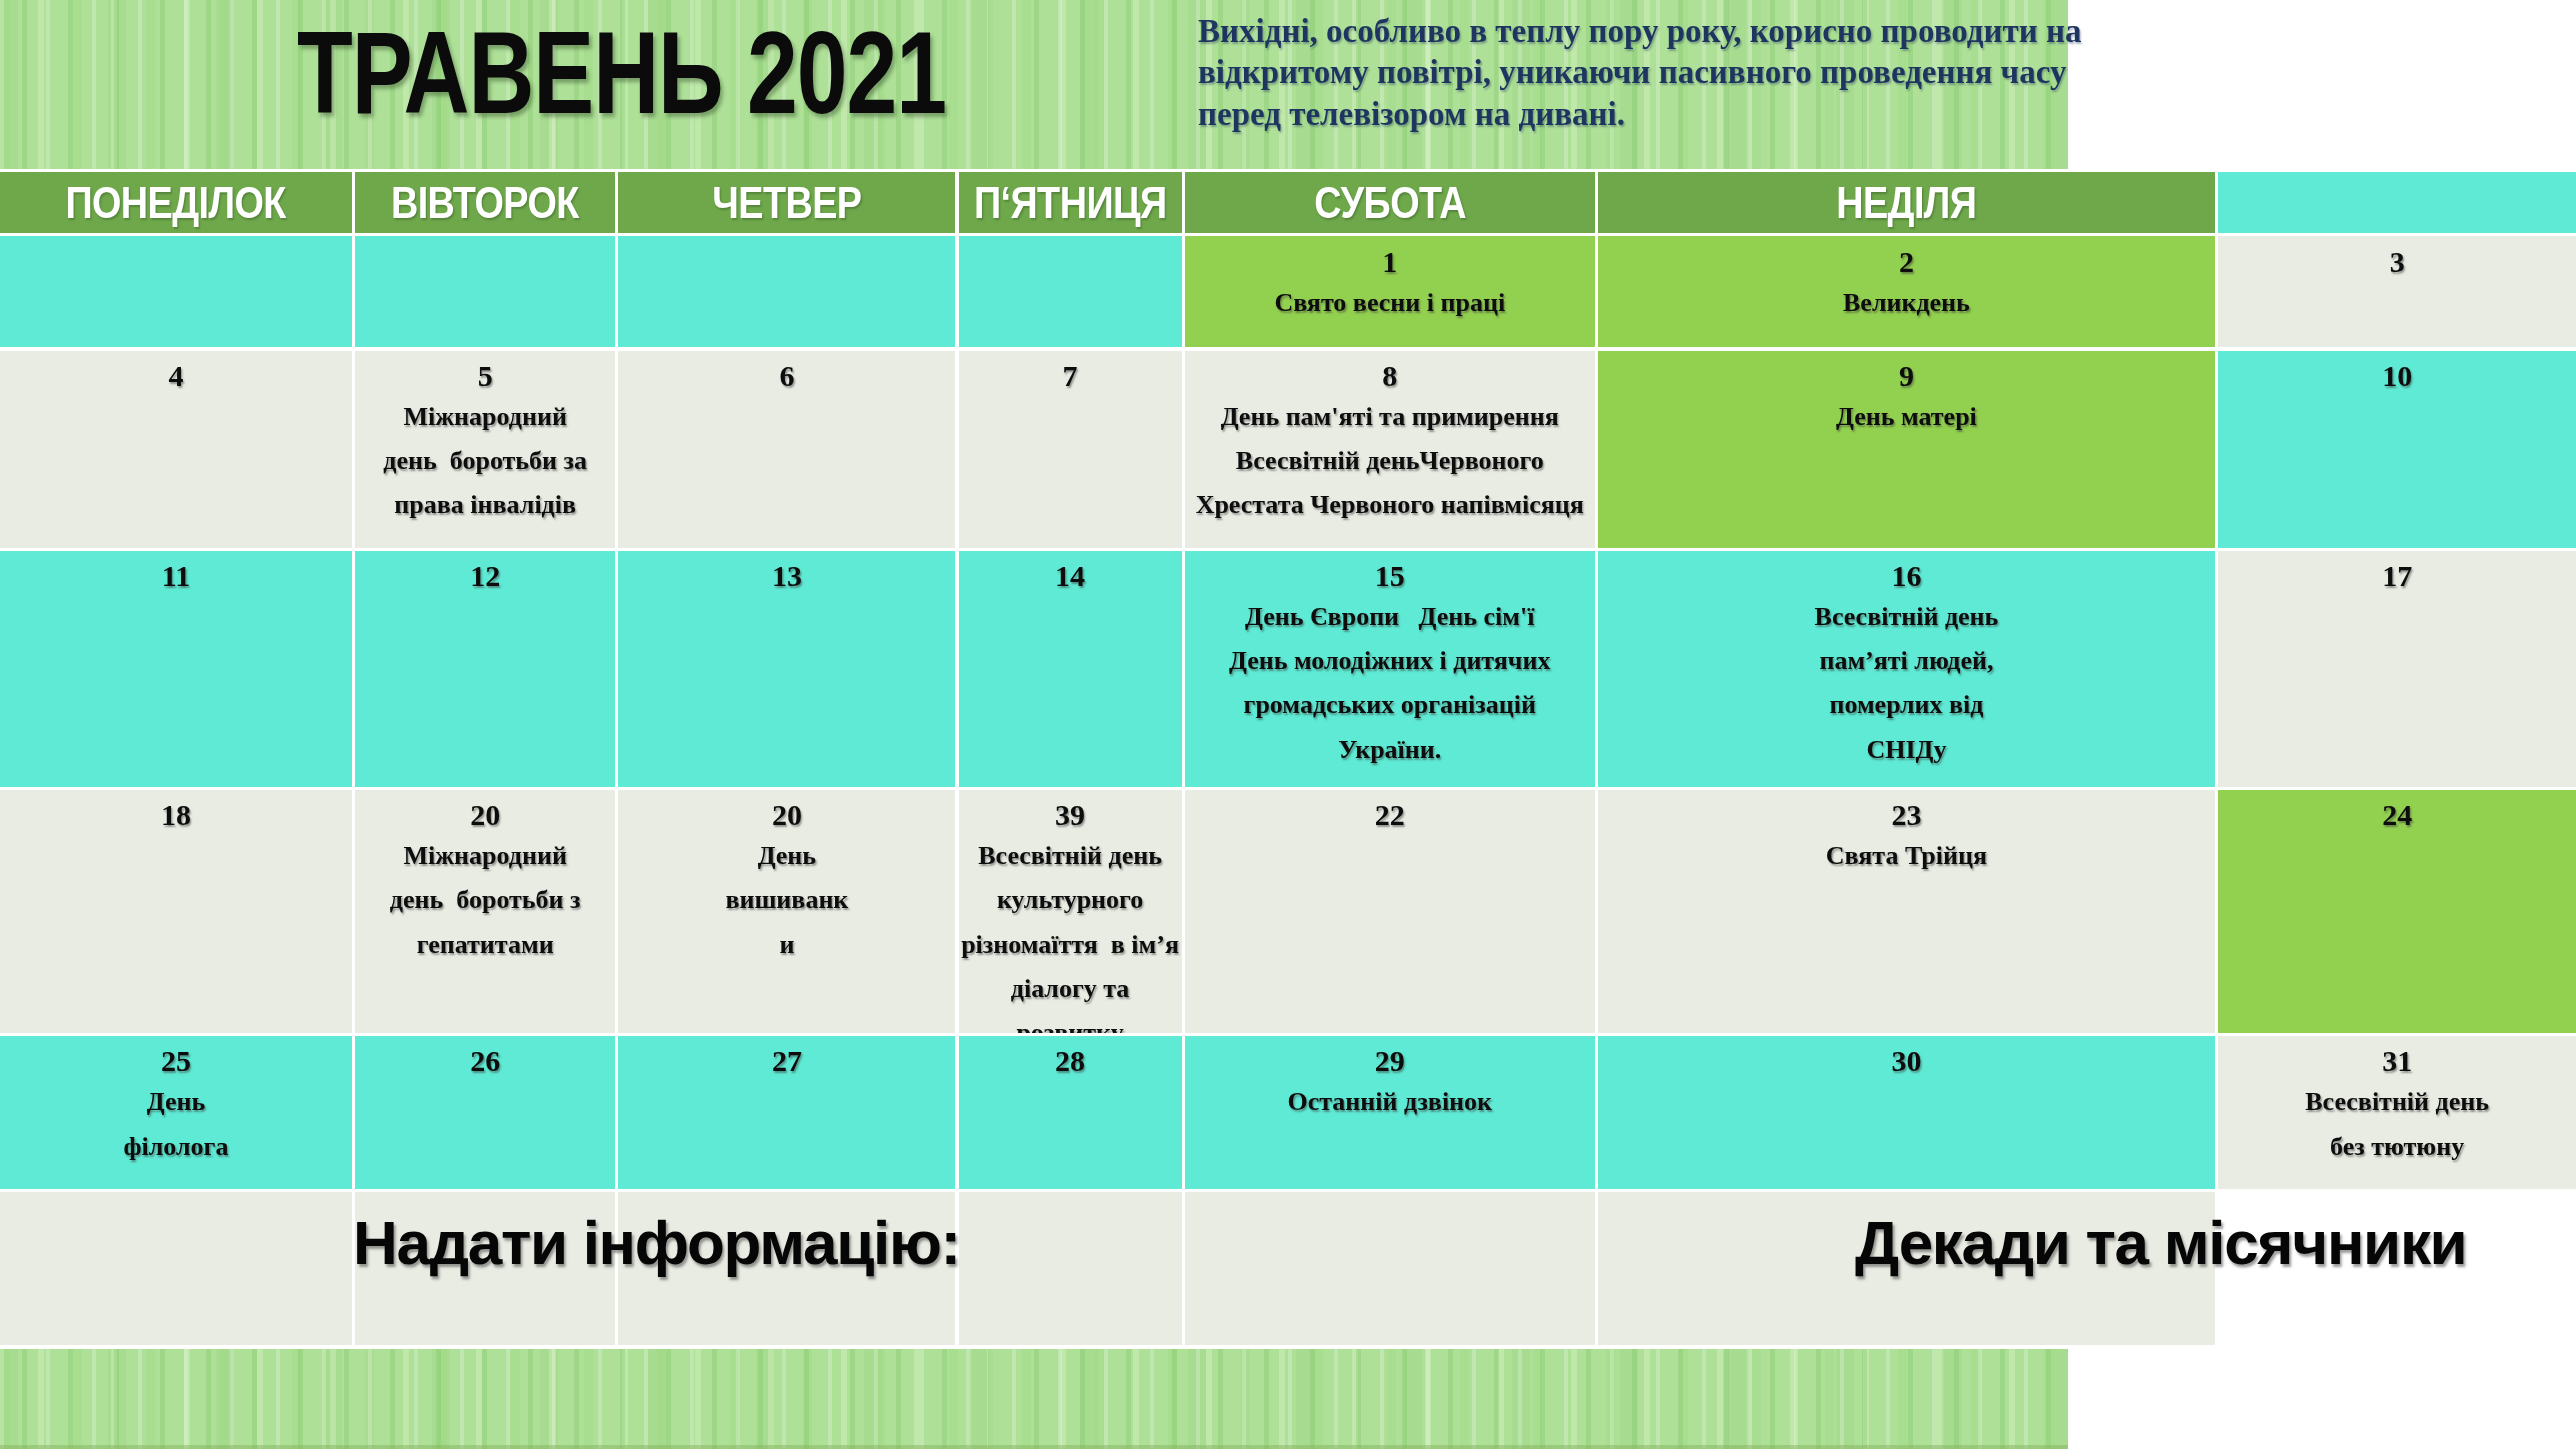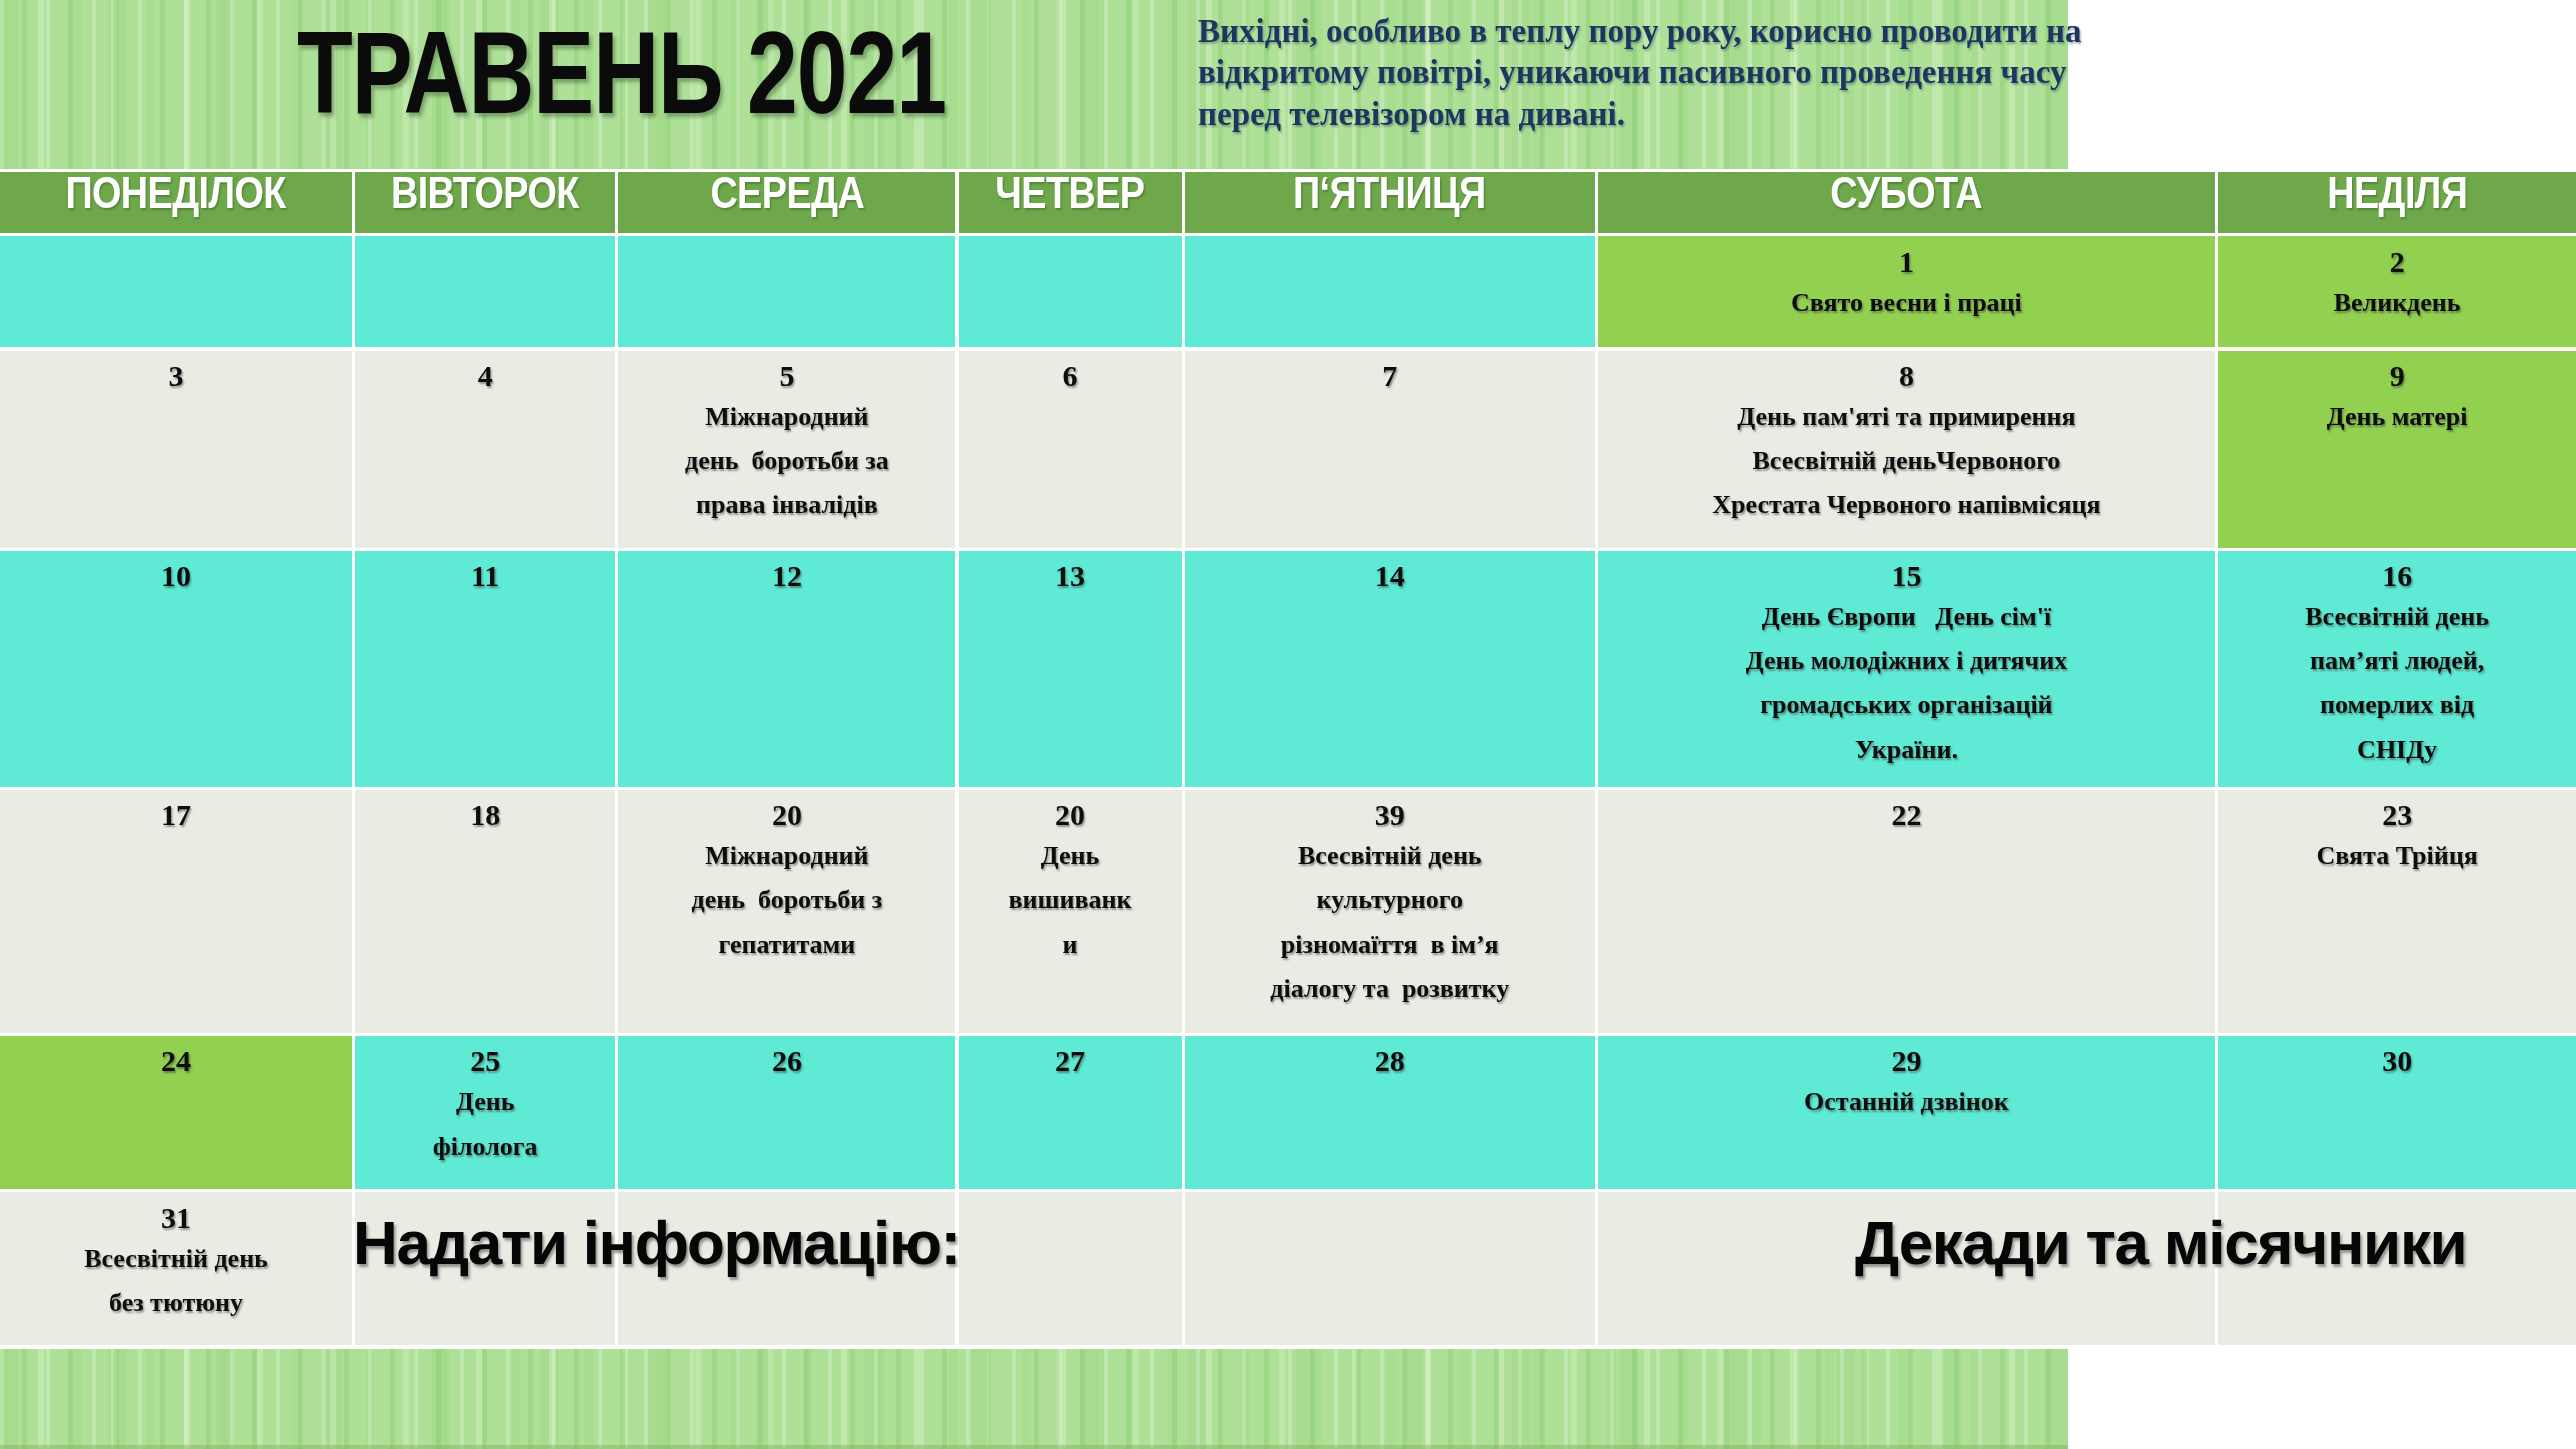--- a/index.html
+++ b/index.html
@@ -35,21 +35,21 @@
   }
   .cal{
     position:absolute;left:0;top:169px;width:2576px;
     display:grid;
     grid-template-columns:352px 260px 337px 223px 410px 617px 358px;
     grid-template-rows:61px 111px 197px 236px 243px 153px 153px;
     gap:3.2px;background:#ffffff;padding:3.2px 0;box-sizing:border-box;
   }
   .cell{overflow:hidden;}
   .cell.head{
-    background:#6ea84b;display:flex;justify-content:center;
+    background:#6ea84b;display:flex;align-items:center;justify-content:center;
   }
   .hd{
     font-family:"Liberation Sans","DejaVu Sans",sans-serif;
     font-weight:700;font-size:39px;color:#ffffff;letter-spacing:-0.6px;
     transform:scaleY(1.12) scaleX(0.97);
     text-shadow:1.3px 1.9px 1.9px rgba(40,70,30,0.35);
     white-space:nowrap;
   }
   .cell.light{background:#e9ece3;}
   .cell.dark{background:#5eead4;}
@@ -83,23 +83,20 @@
 відкритому повітрі, уникаючи пасивного проведення часу
 перед телевізором на дивані.</p>
   <div class="cal" id="calendar">
       <div class="cell head">
         <span class="hd">ПОНЕДІЛОК</span>
       </div>
       <div class="cell head">
         <span class="hd">ВІВТОРОК</span>
       </div>
       <div class="cell head">
-        <span class="hd">СЕРЕДА</span>
-      </div>
-      <div class="cell head">
         <span class="hd">ЧЕТВЕР</span>
       </div>
       <div class="cell head">
         <span class="hd">П‘ЯТНИЦЯ</span>
       </div>
       <div class="cell head">
         <span class="hd">СУБОТА</span>
       </div>
       <div class="cell head">
         <span class="hd">НЕДІЛЯ</span>

